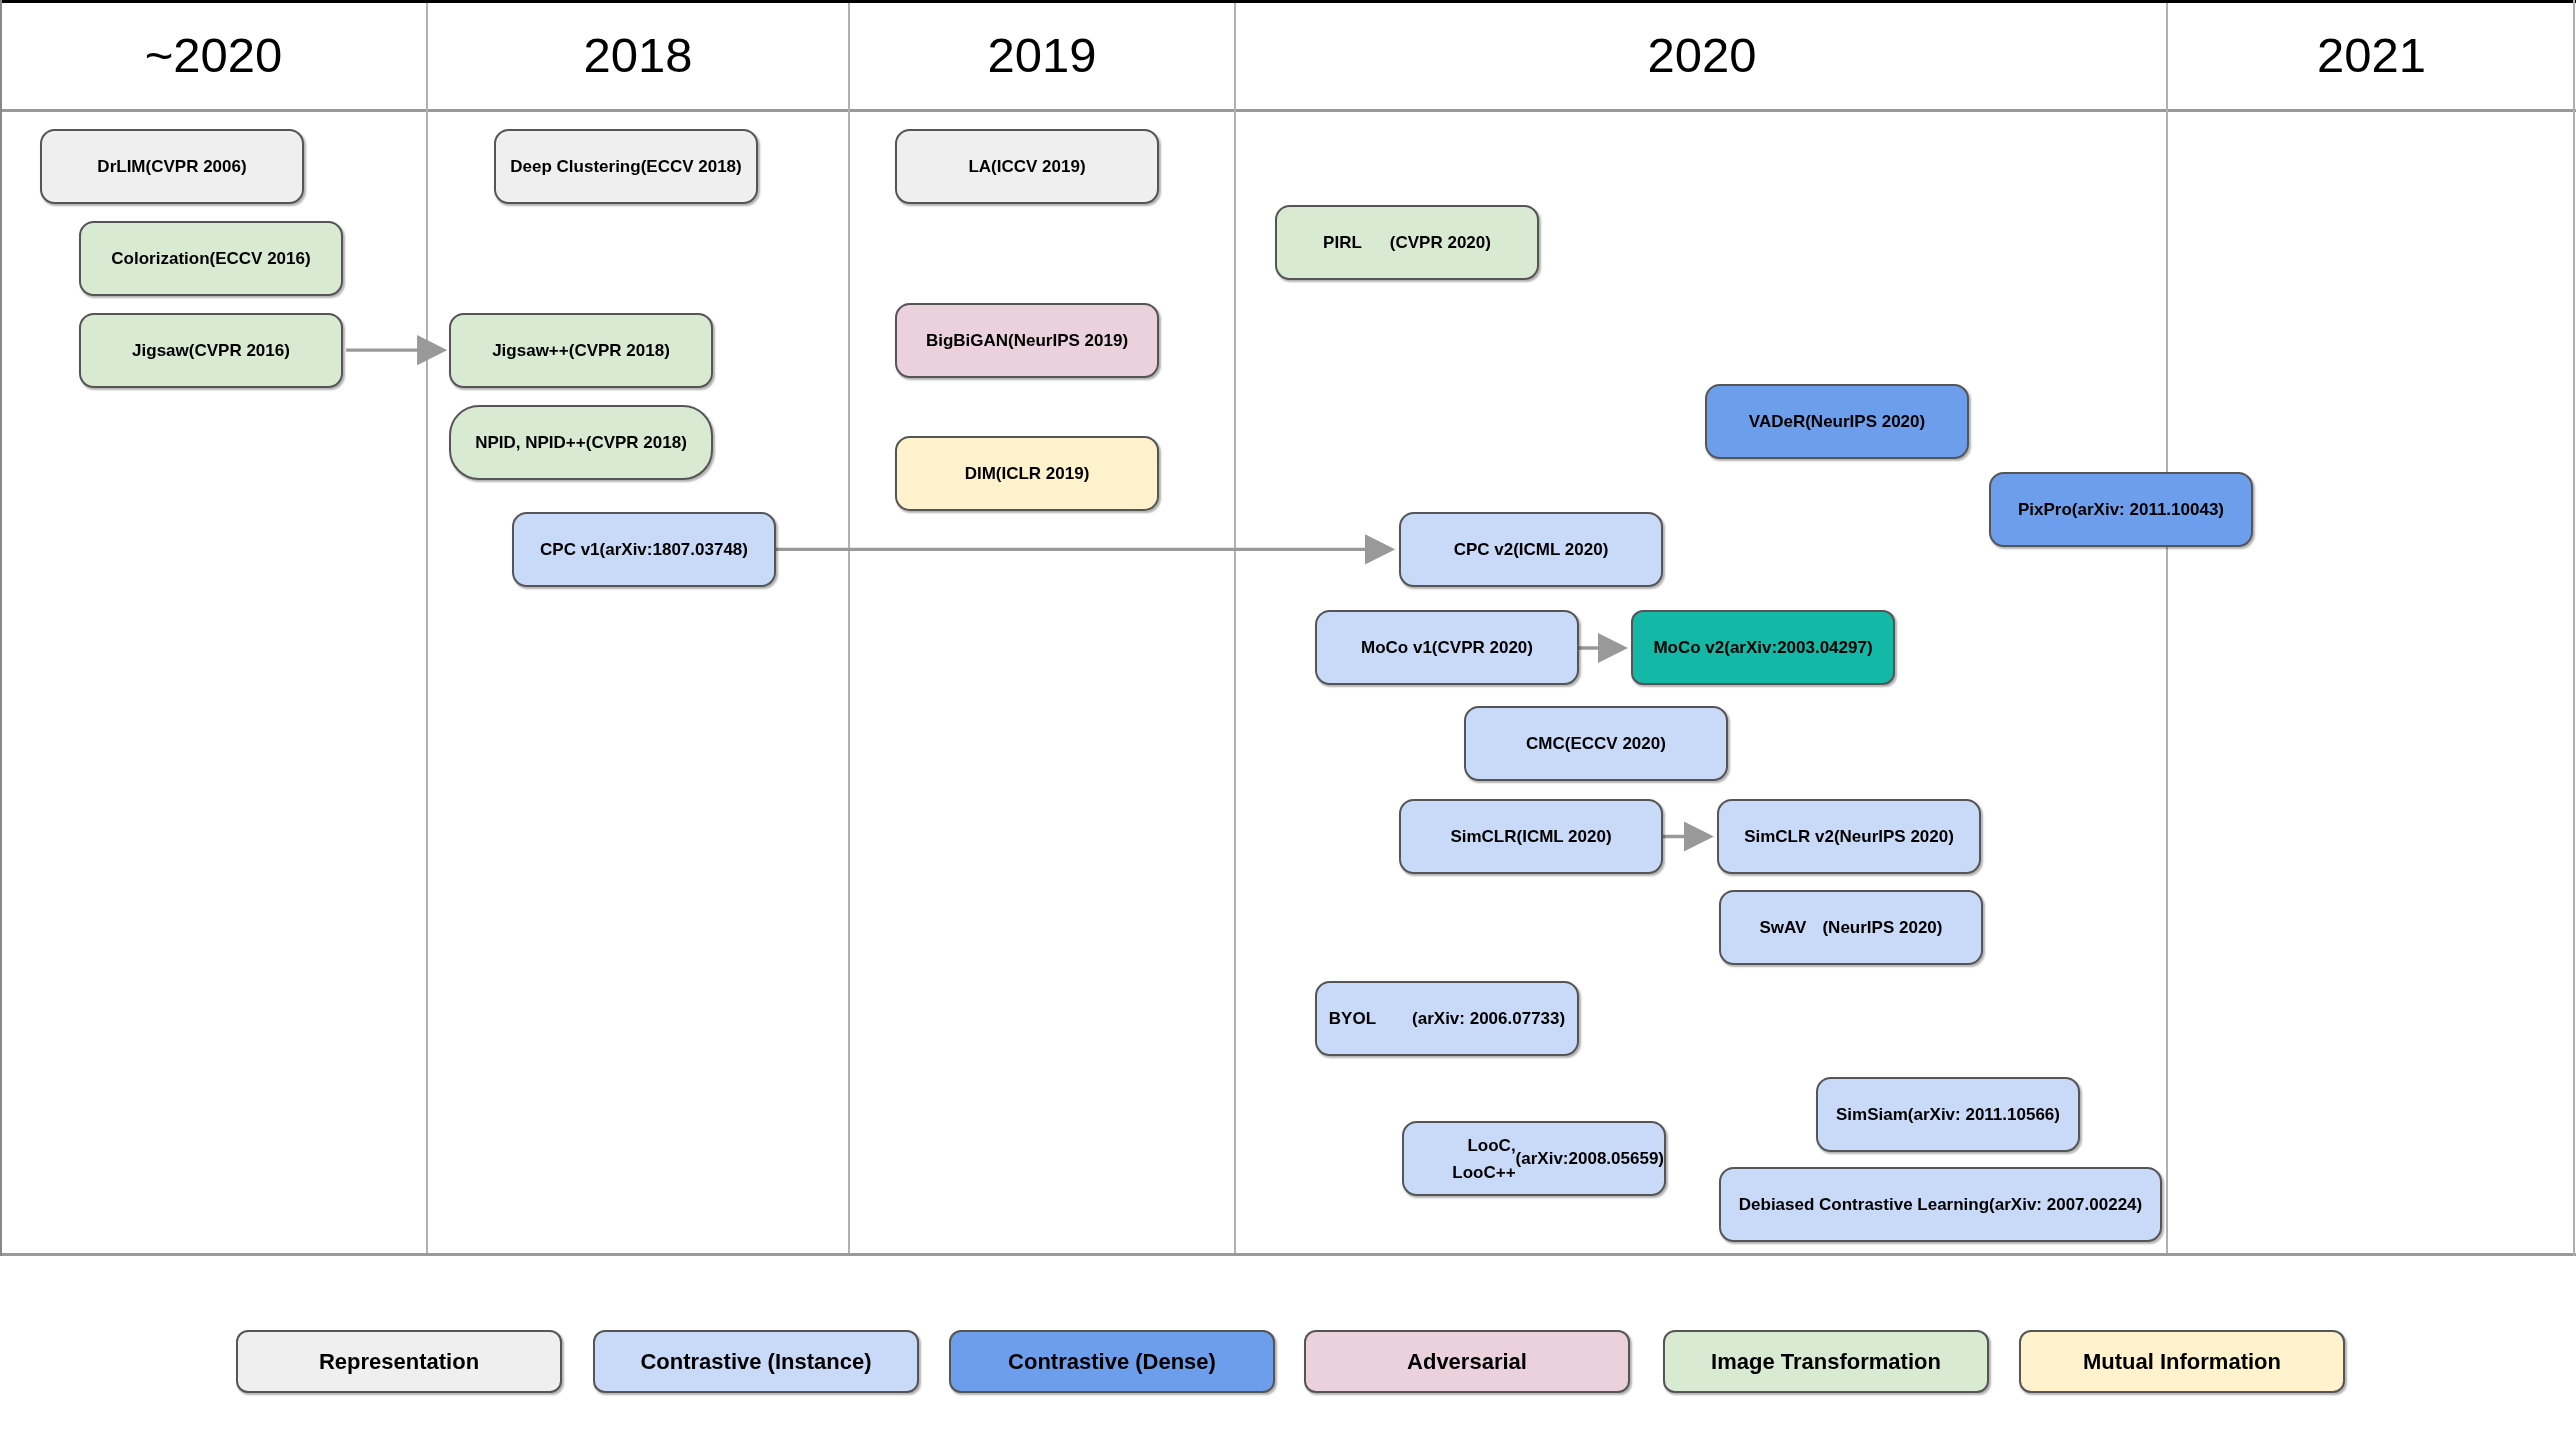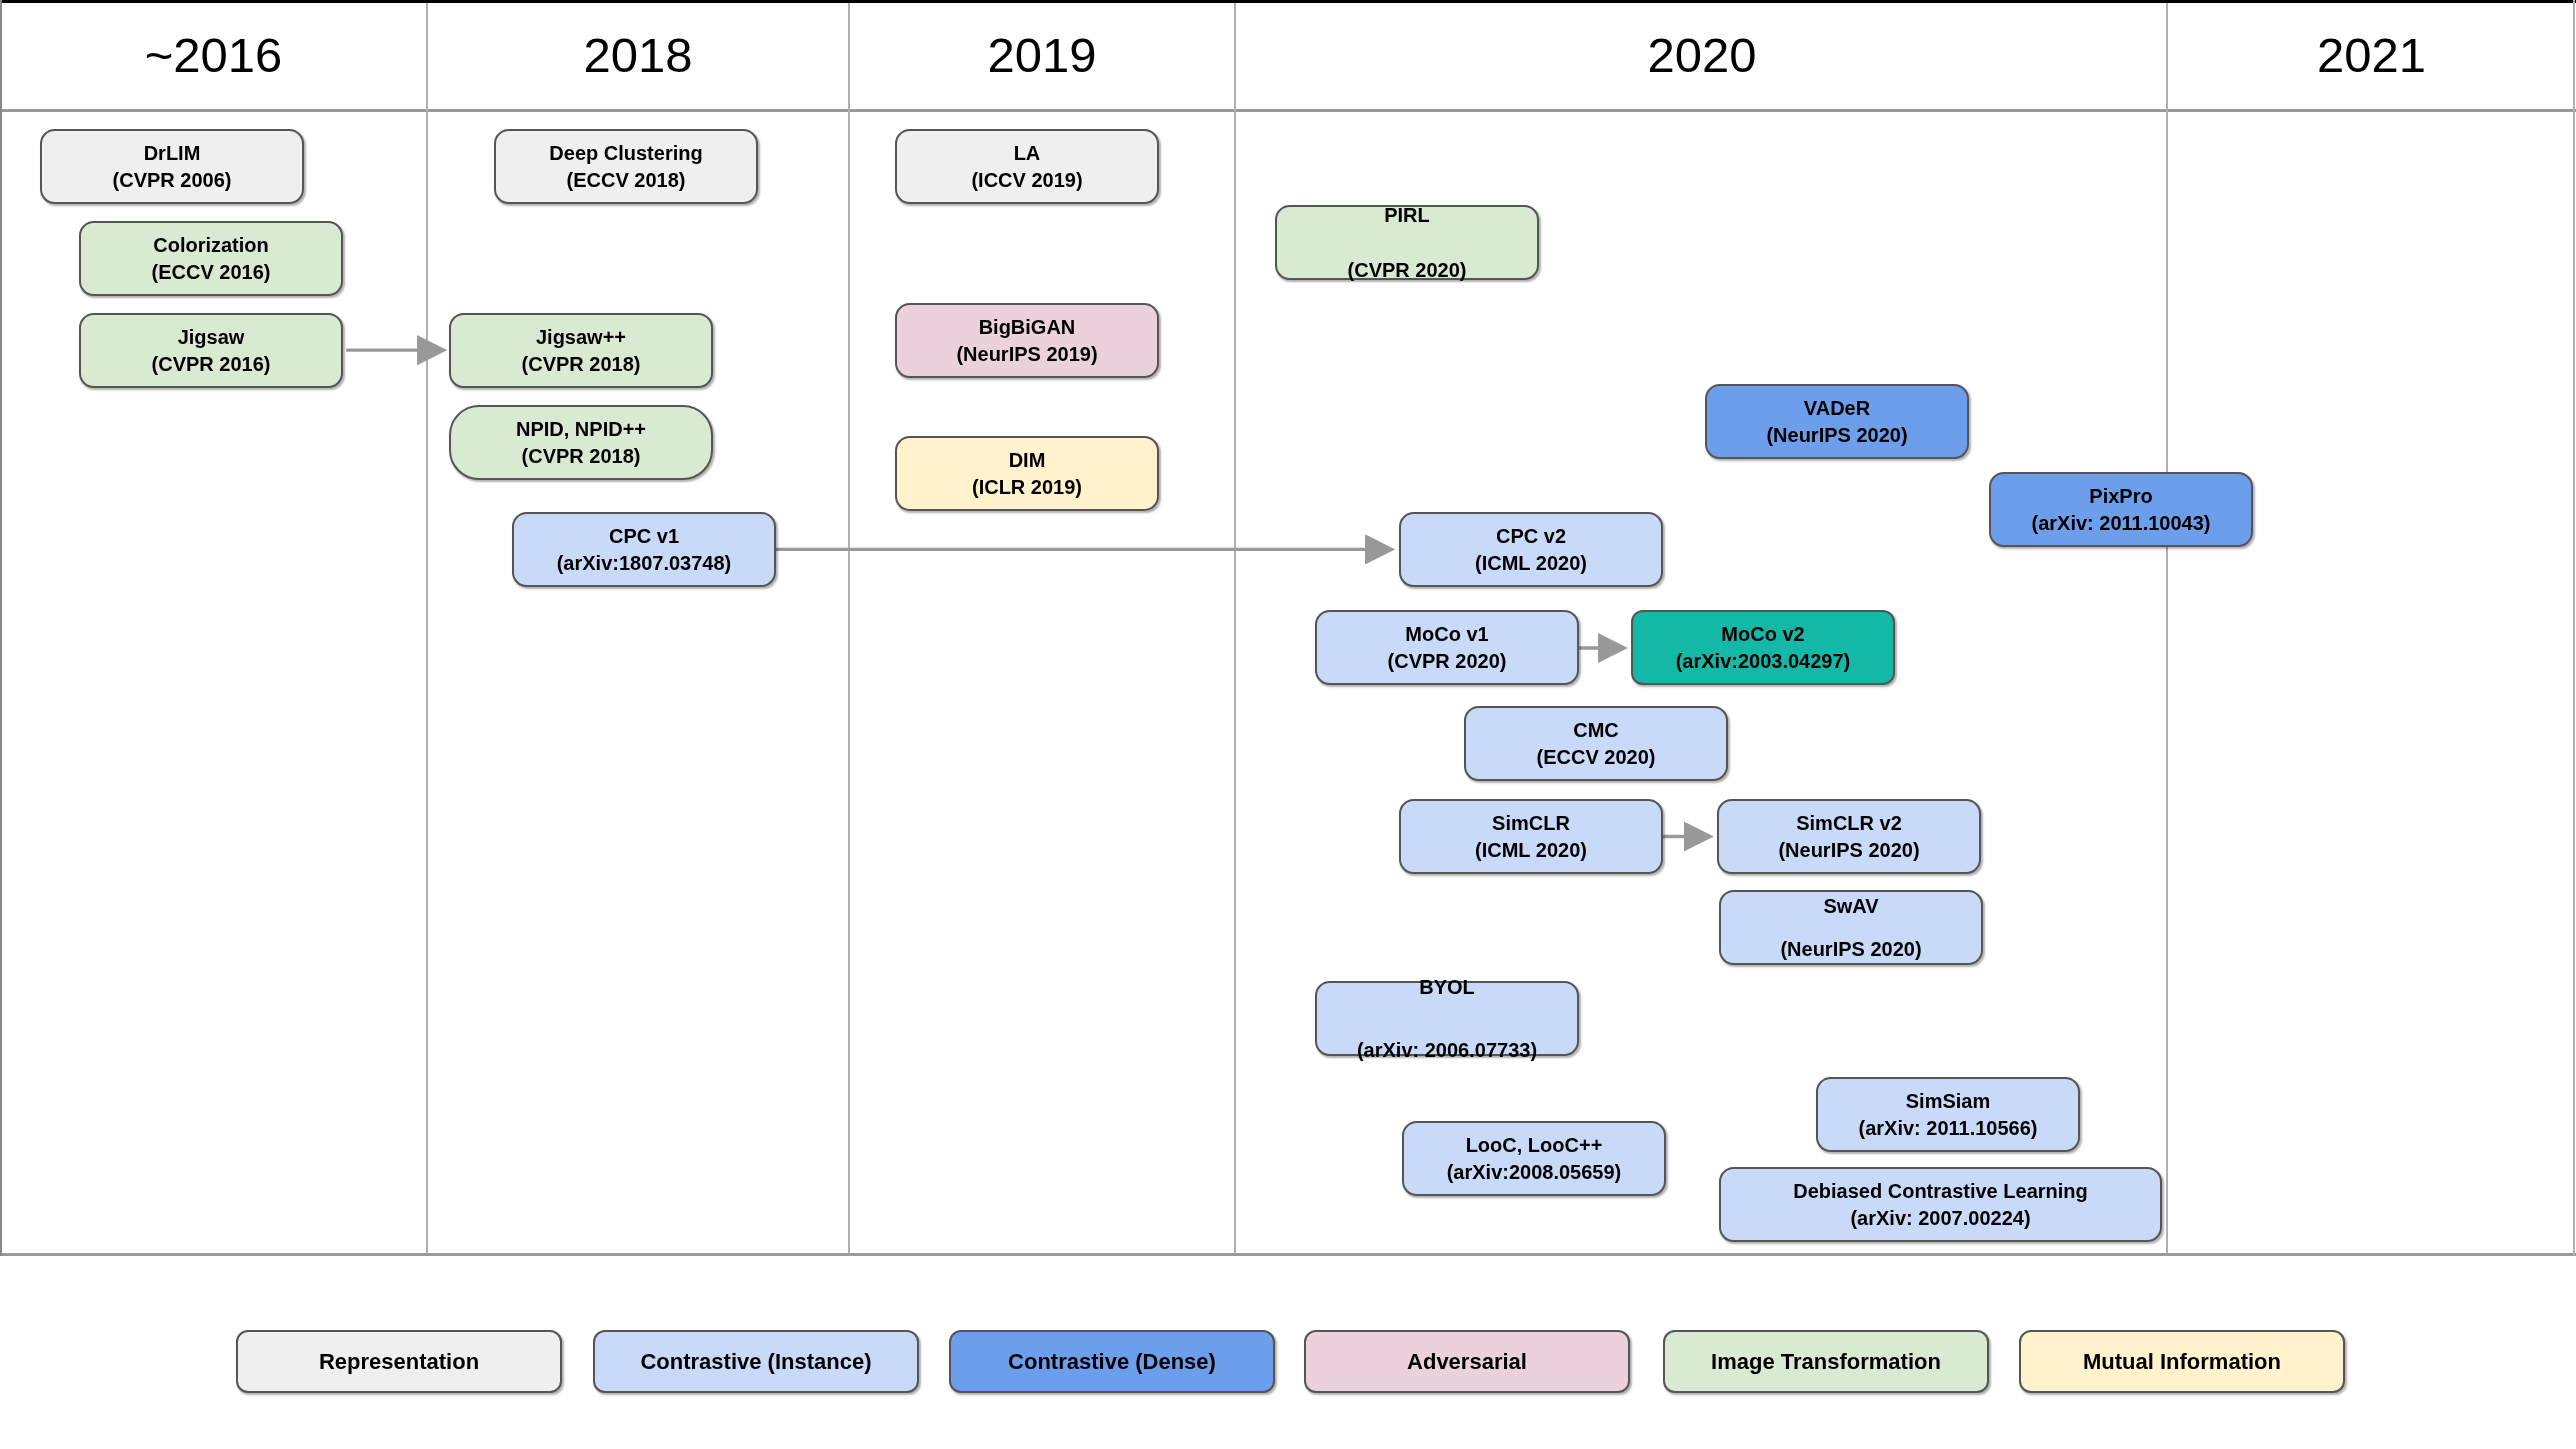--- a/index.html
+++ b/index.html
@@ -15,22 +15,22 @@
   .right-border{left:2573px;top:0;width:2px;height:1256px;background:#b0b0b0;}
   .divider{top:3.4px;width:2px;height:1250px;background:#b0b0b0;}
 
   
   .year-cell{position:absolute;top:0;height:110px;display:flex;align-items:center;justify-content:center;
     font-size:49px;font-weight:400;color:#000;z-index:2;}
 
   
   .node{position:absolute;height:75px;width:264px;box-sizing:border-box;z-index:4;
     border:2.7px solid #555555;border-radius:14.8px;background:#eee;
-    display:flex;flex-direction:column;align-items:center;justify-content:center;
-    text-align:right;font-weight:bold;font-size:20px;line-height:27px;color:#000;
+    display:flex;flex-direction:row;align-items:center;justify-content:center;
+    text-align:right;font-weight:bold;font-size:17px;line-height:27px;color:#000;
     box-shadow:1.3px 2px 2px rgba(0,0,0,0.30);}
 
   
   #arrow-layer{position:absolute;left:0;top:0;z-index:3;pointer-events:none;}
 
   
   .legend-item{position:absolute;top:1330px;height:63px;width:326px;box-sizing:border-box;z-index:4;
     border:2.7px solid #555555;border-radius:12px;
     display:flex;align-items:center;justify-content:center;
     font-weight:bold;font-size:22px;color:#000;
@@ -44,21 +44,21 @@
   <div class="hline top-border"></div>
   <div class="hline header-rule"></div>
   <div class="hline bottom-rule"></div>
   <div class="vline left-border"></div>
   <div class="vline right-border"></div>
   <div class="vline divider" style="left:426px;"></div>
   <div class="vline divider" style="left:848px;"></div>
   <div class="vline divider" style="left:1234px;"></div>
   <div class="vline divider" style="left:2166px;"></div>
 
-  <div class="year-cell" style="left:0;width:427px;">~2016</div>
+  <div class="year-cell" style="left:0;width:427px;">~2020</div>
   <div class="year-cell" style="left:427px;width:422px;">2018</div>
   <div class="year-cell" style="left:849px;width:386px;">2019</div>
   <div class="year-cell" style="left:1236px;width:932px;">2020</div>
   <div class="year-cell" style="left:2167px;width:409px;">2021</div>
 
   <svg id="arrow-layer" width="2576" height="1449" viewBox="0 0 3840 2160">
     <defs>
       <marker id="ah" viewBox="0 0 10 10" refX="8.5" refY="5" markerWidth="9" markerHeight="9" orient="auto-start-reverse">
         <path d="M0,0 L10,5 L0,10 z" fill="#999999"></path>
       </marker>

